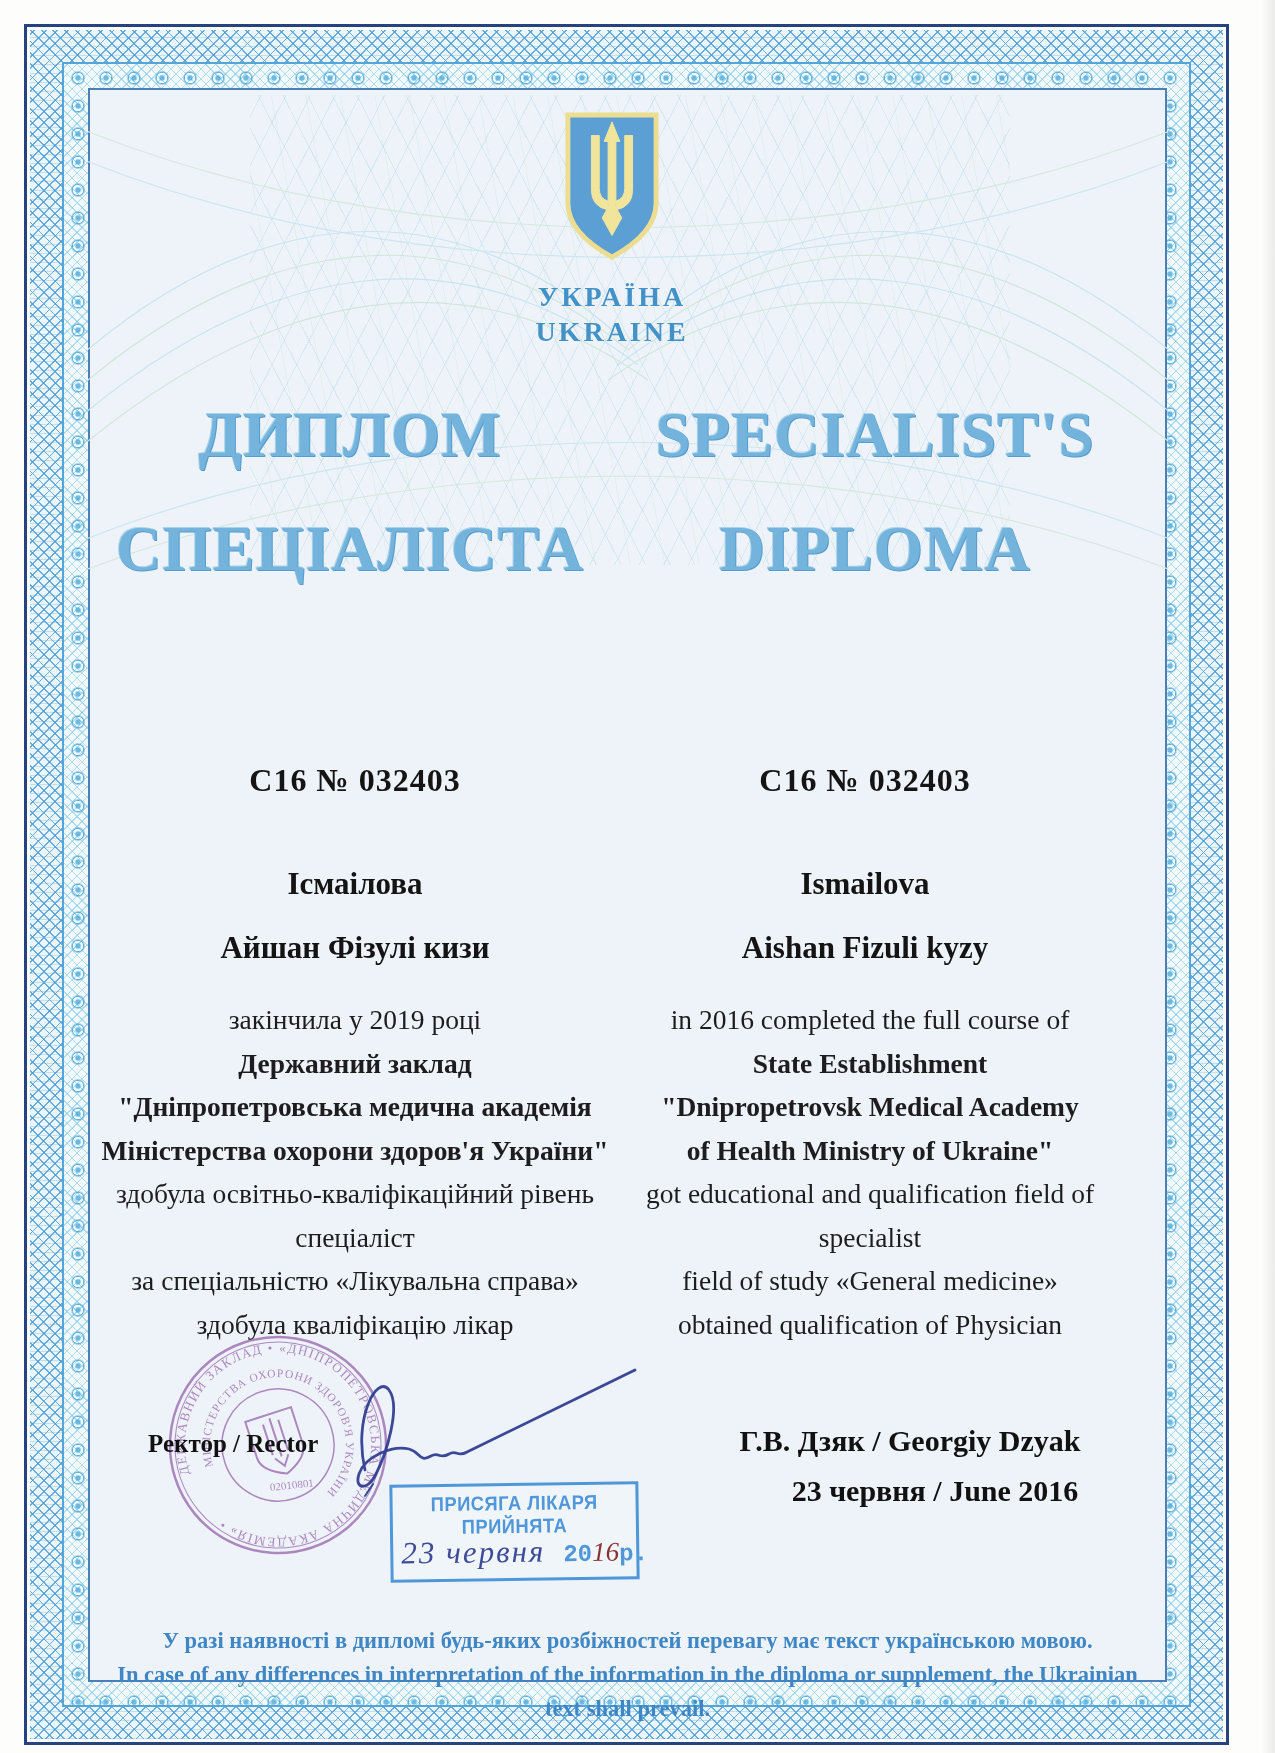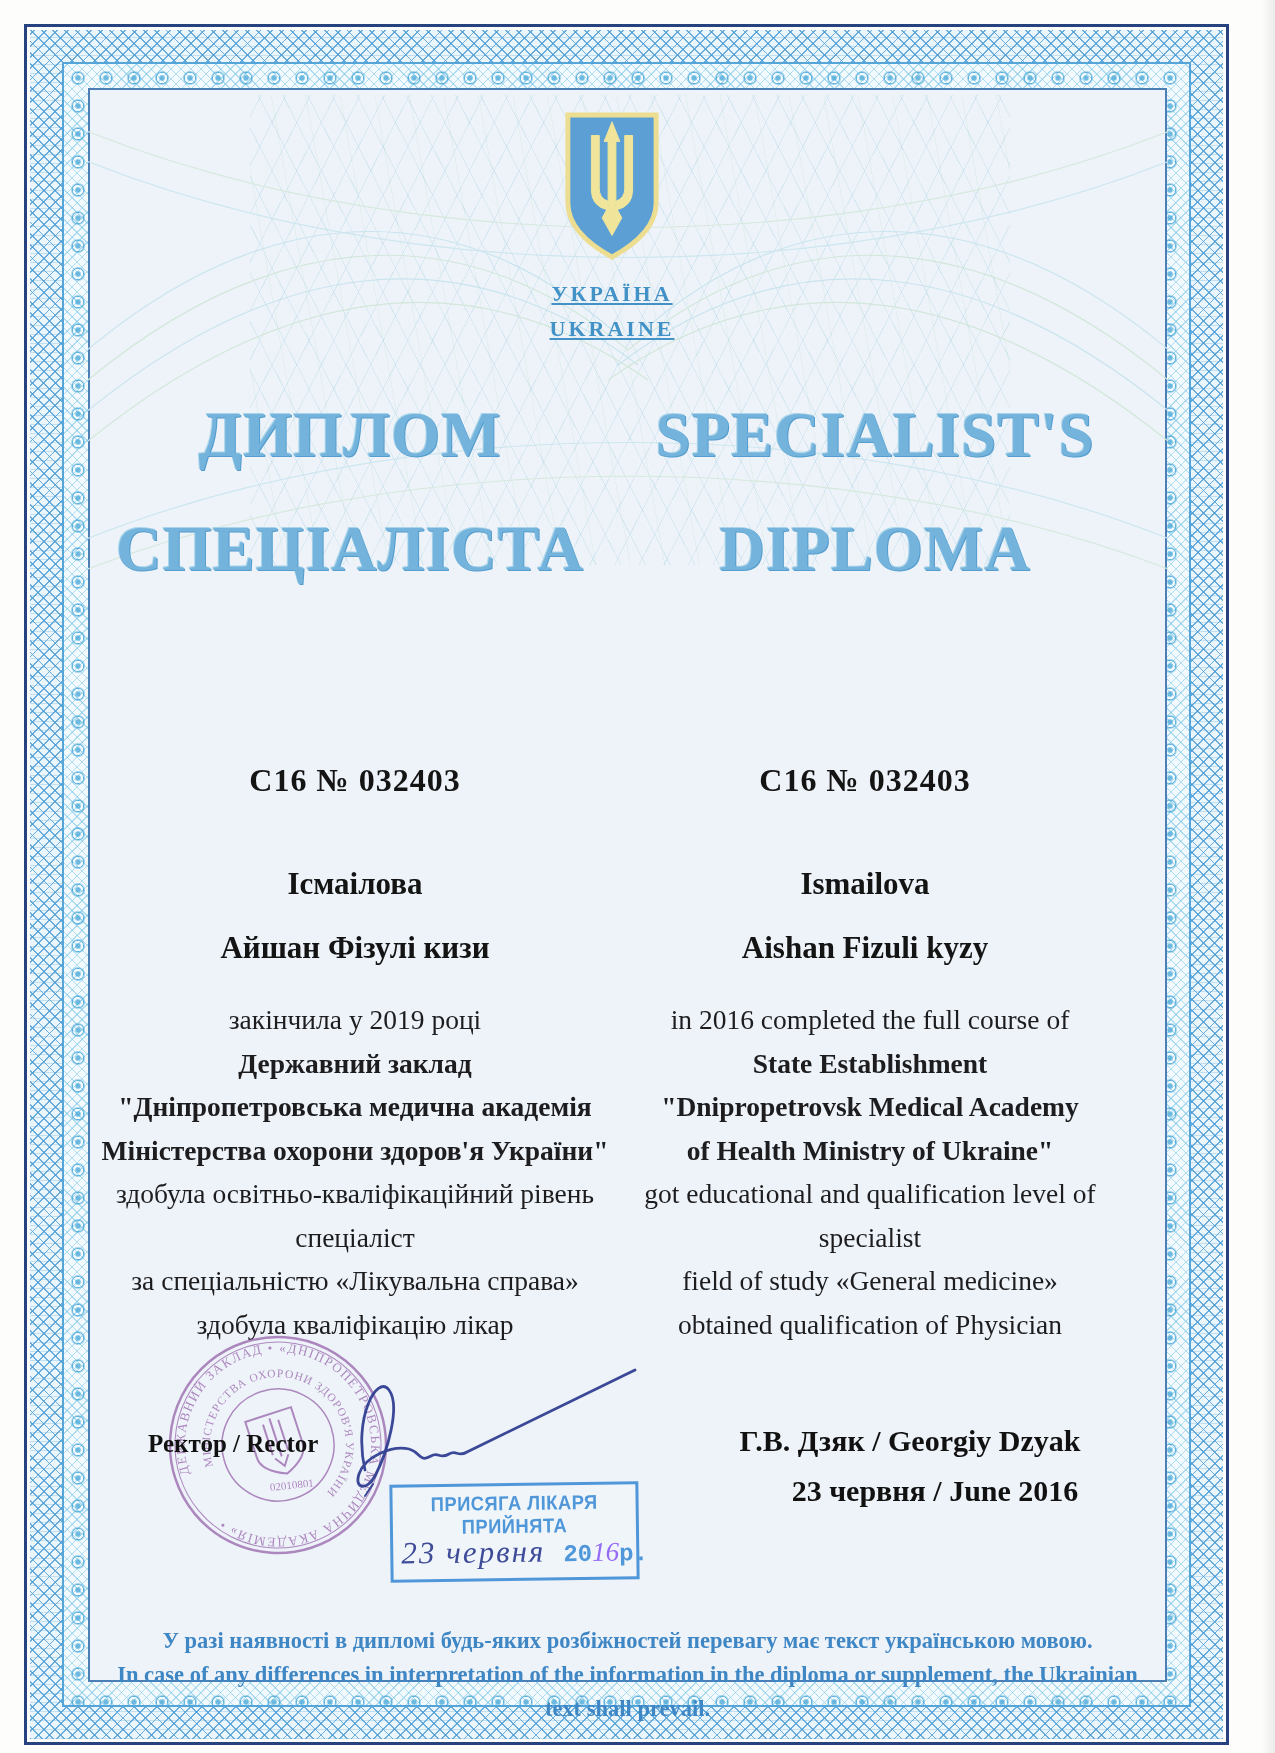--- a/index.html
+++ b/index.html
@@ -29,41 +29,41 @@
 
   
   .mesh{position:absolute;left:250px;top:95px;width:760px;height:470px;opacity:.8;
     background-image:
       repeating-linear-gradient(63deg, rgba(120,185,215,.22) 0 1px, transparent 1px 22px),
       repeating-linear-gradient(-63deg, rgba(120,185,215,.22) 0 1px, transparent 1px 22px),
       repeating-linear-gradient(80deg, rgba(150,200,170,.16) 0 1px, transparent 1px 34px);}
   .curves{position:absolute;left:88px;top:85px;}
 
   .ctext{text-align:center;}
-  .country{font-weight:bold;color:#4292c8;font-size:22px;letter-spacing:3px;text-decoration:underline;}
+  .country{font-weight:bold;color:#4292c8;font-size:28px;letter-spacing:3px;}
   .title{font-weight:bold;color:#74b3dc;font-size:63px;line-height:82px;letter-spacing:1px;
          text-shadow:1px 1px 0 #549dce, -1px -1px 0 #a9d4ea;margin-top:32px;}
   .serial{font-weight:bold;color:#141414;font-size:32px;letter-spacing:1px;}
   .pname{font-weight:bold;color:#141414;font-size:31px;}
   .body{font-size:27.5px;color:#1d1d1f;line-height:43.5px;}
   .bl{white-space:nowrap;}
   .b{font-weight:bold;}
   .sig-label{font-weight:bold;color:#111;font-size:25px;}
   .footer{font-weight:bold;color:#3f86c4;font-size:22.5px;line-height:34px;}
 
   
   .oath{position:absolute;left:390px;top:1483px;width:243px;height:92px;border:3px solid #3e8ed6;
         transform:rotate(-0.8deg);opacity:.9;background:rgba(255,255,255,.15);}
   .oath-title{position:absolute;top:6px;left:0;right:0;text-align:center;color:#3e8ed6;
         font-family:"Liberation Sans", sans-serif;font-weight:bold;font-size:20px;
         transform:scaleX(.92);letter-spacing:.5px;}
   .oath-date{position:absolute;bottom:8px;left:8px;right:4px;white-space:nowrap;}
   .hand{font-style:italic;color:#2b3a8e;font-size:31px;letter-spacing:2px;}
   .oath-year{color:#3e8ed6;font-weight:bold;font-size:24px;font-family:Liberation Mono, monospace;}
-  .hand-year{font-style:italic;color:#8b5cf6;font-size:27px;}
+  .hand-year{font-style:italic;color:#7f1d1d;font-size:27px;}
 </style>
 </head>
 <body>
 
 <div class="page">
 
   <div class="frame-navy"></div>
   <div class="band-lattice"></div>
   <div class="line-mid"></div>
   <div class="band-rosette"></div>
@@ -126,21 +126,21 @@
     <div class="bl">здобула освітньо-кваліфікаційний рівень</div>
     <div class="bl">спеціаліст</div>
     <div class="bl">за спеціальністю «Лікувальна справа»</div>
     <div class="bl">здобула кваліфікацію лікар</div>
   </div>
   <div class="abs ctext body" style="left:625px;top:998px;width:490px;">
     <div class="bl">in 2016 completed the full course of</div>
     <div class="bl b">State Establishment</div>
     <div class="bl b">"Dnipropetrovsk Medical Academy</div>
     <div class="bl b">of Health Ministry of Ukraine"</div>
-    <div class="bl">got educational and qualification level of</div>
+    <div class="bl">got educational and qualification field of</div>
     <div class="bl">specialist</div>
     <div class="bl">field of study «General medicine»</div>
     <div class="bl">obtained qualification of Physician</div>
   </div>
 
   <svg class="abs" style="left:158px;top:1325px;opacity:.8;transform:rotate(-18deg);" width="240" height="240" viewBox="0 0 240 240">
     <defs>
       <path id="rs-outer" d="M120,120 m-93,0 a93,93 0 1,1 186,0 a93,93 0 1,1 -186,0"></path>
       <path id="rs-inner" d="M120,120 m-68,0 a68,68 0 1,1 136,0 a68,68 0 1,1 -136,0"></path>
     </defs>

